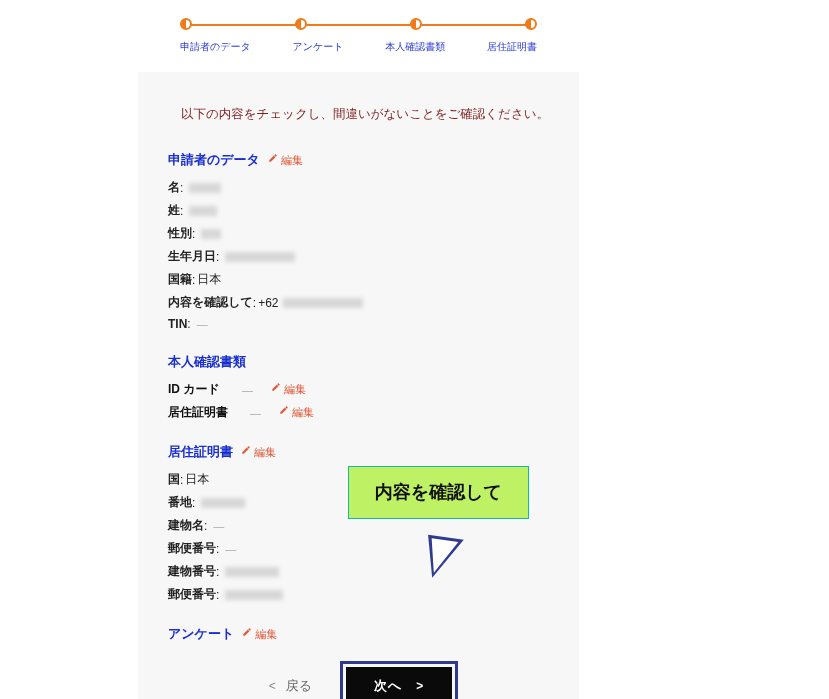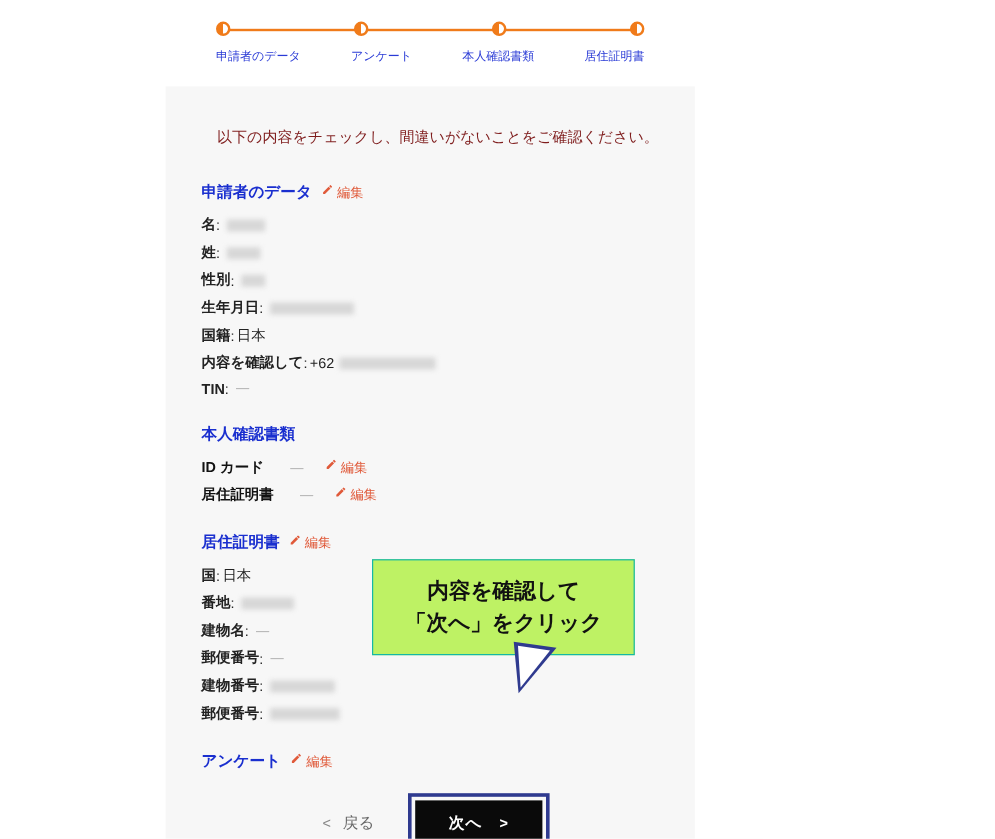--- a/index.html
+++ b/index.html
@@ -213,21 +213,20 @@
           <svg viewBox="0 0 24 24">
               <path fill="#e05a3a" d="M3 17.25V21h3.75L17.81 9.94l-3.75-3.75L3 17.25zM20.71 7.04a1 1 0 0 0 0-1.41l-2.34-2.34a1 1 0 0 0-1.41 0l-1.83 1.83 3.75 3.75 1.83-1.83z"></path>
             </svg>
           <span>編集</span>
         </span>
       </div>
     </div>
 
     <div class="callout-box">
       <div>内容を確認して</div>
-      <div>「次へ」をクリック</div>
     </div>
     <div class="callout-tail"></div>
 
     <div class="btn-row">
       <button class="btn-back">
         <span class="chev">&lt;</span>
         <span>戻る</span>
       </button>
       <div class="next-wrap">
         <button class="btn-next">

